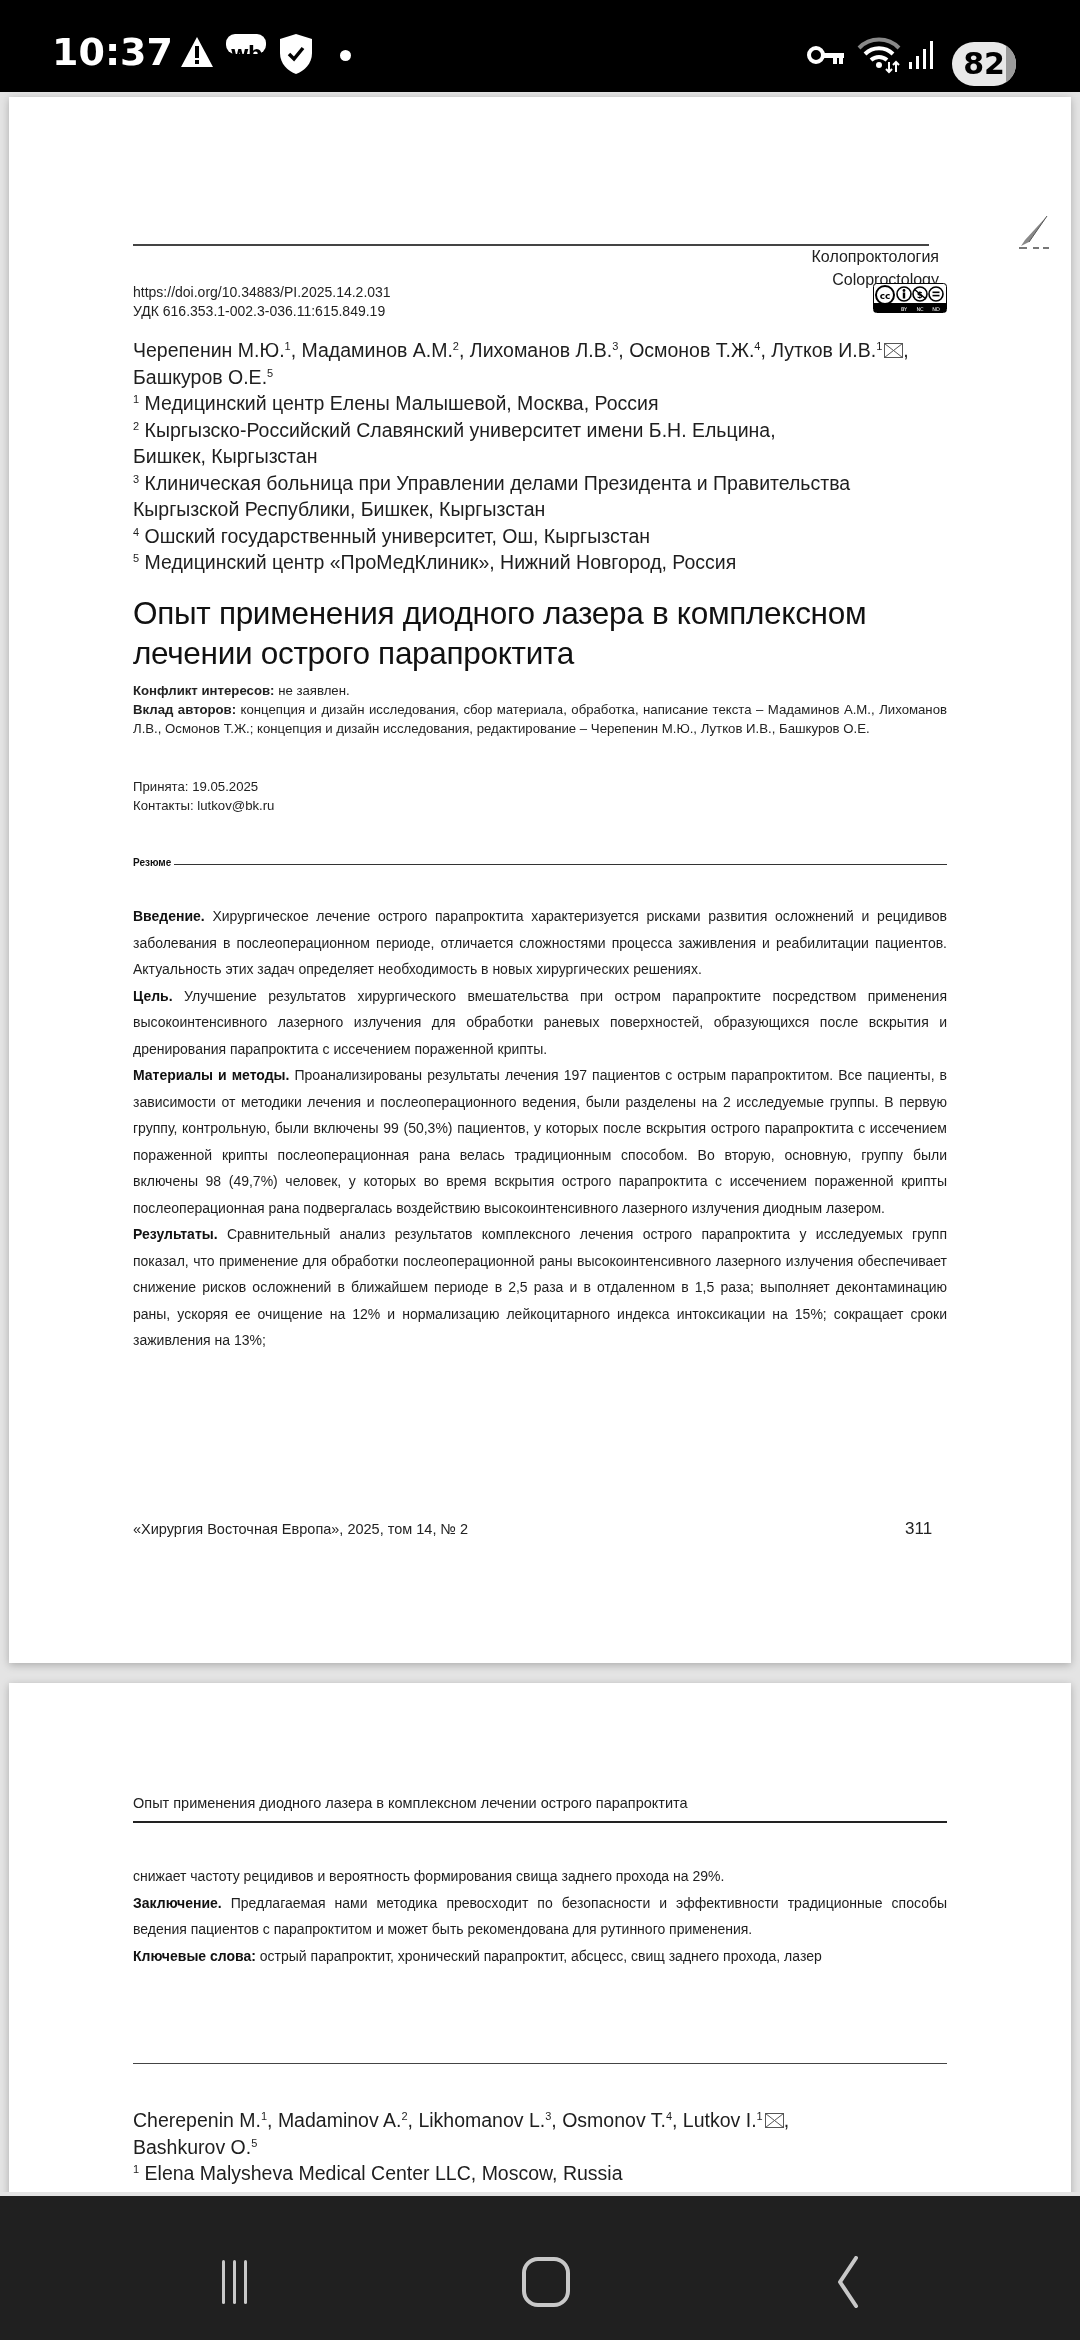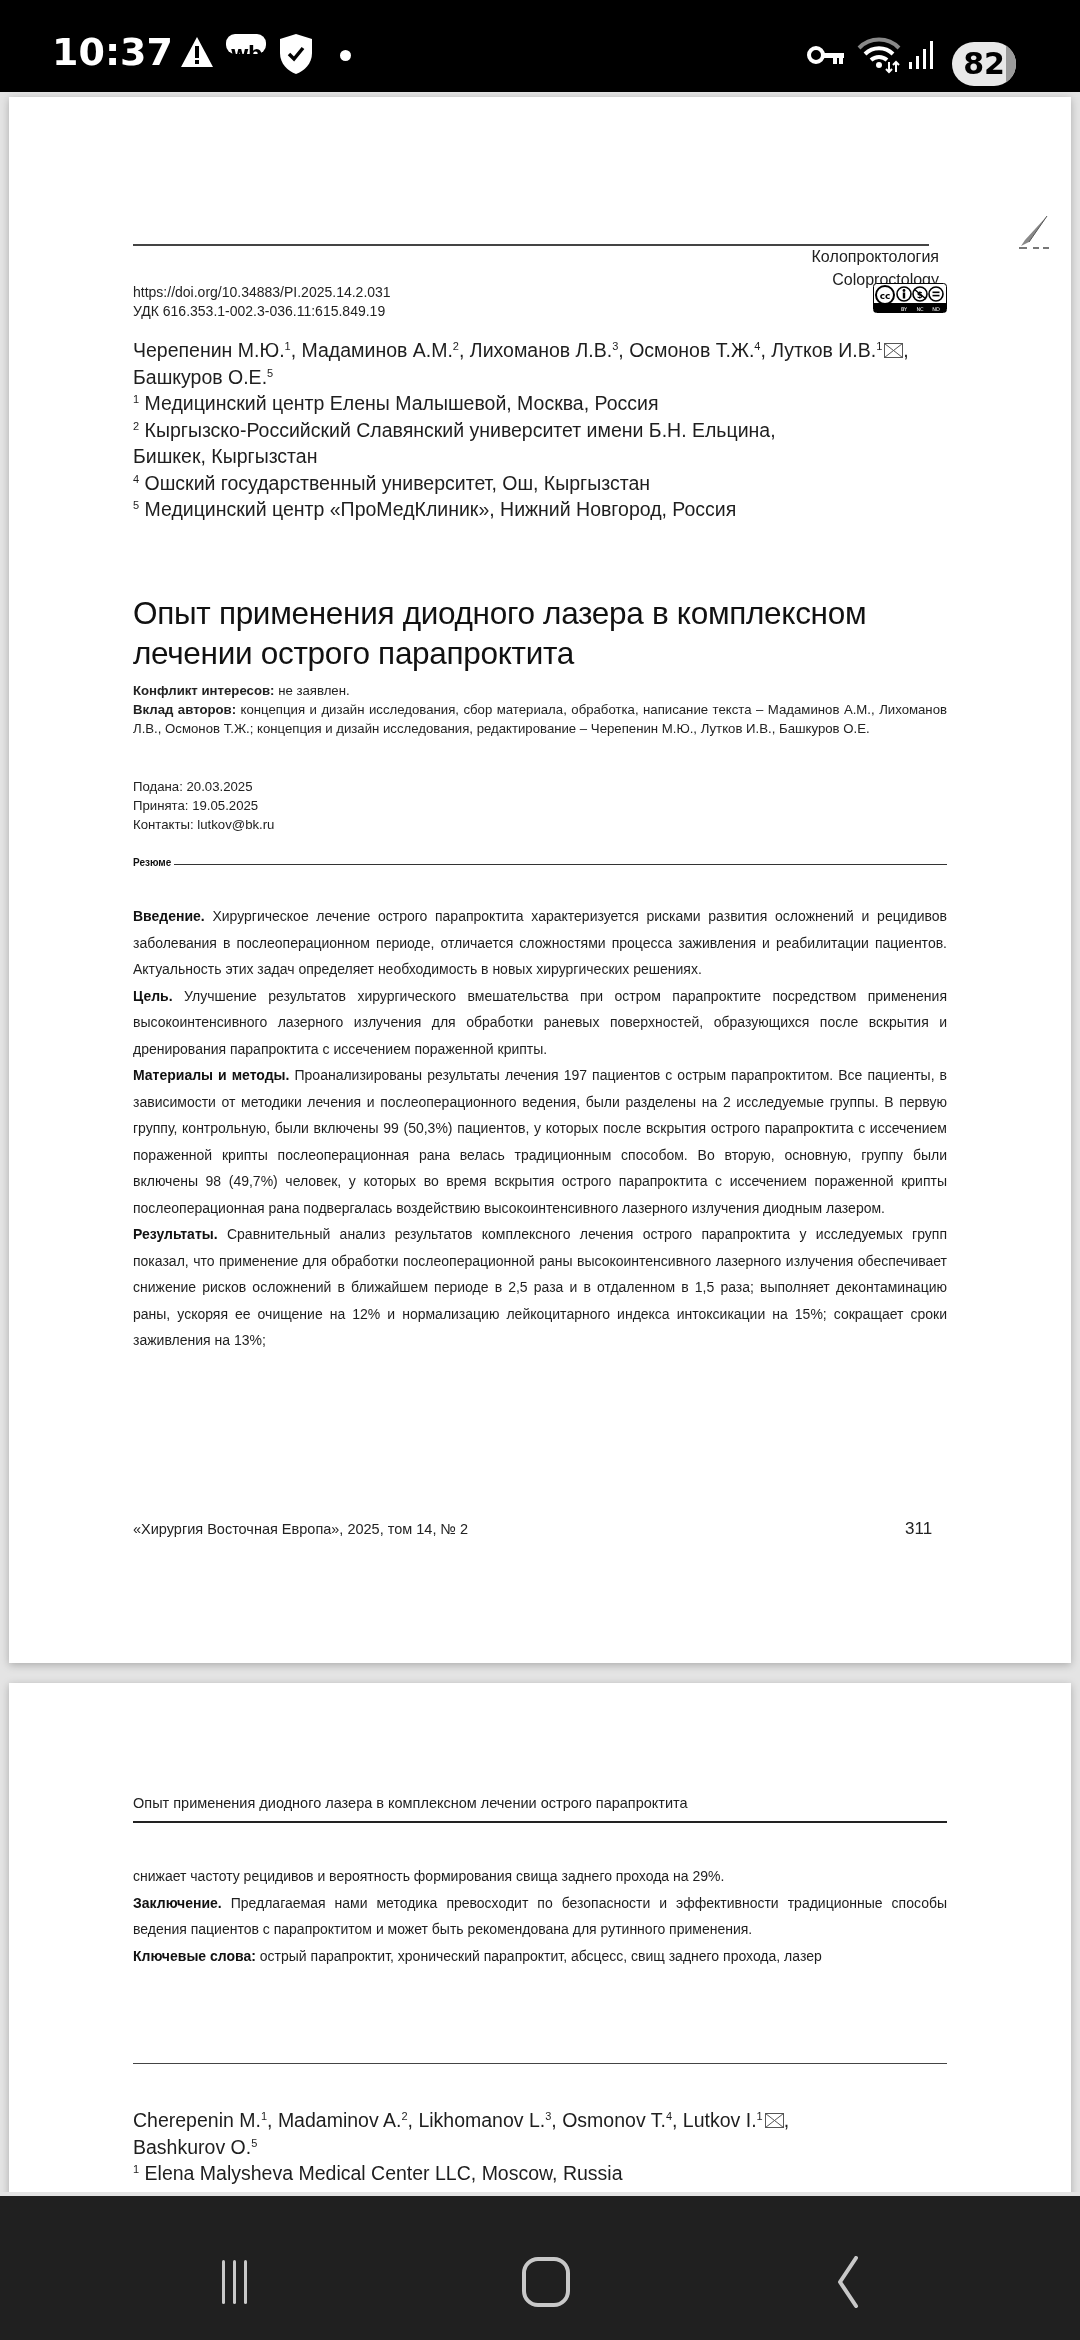--- a/index.html
+++ b/index.html
@@ -153,33 +153,33 @@
 
     <div class="pg authors">
       <div>
         <span>Черепенин М.Ю.</span><sup>1</sup><span>, </span><span>Мадаминов А.М.</span><sup>2</sup><span>, </span><span>Лихоманов Л.В.</span><sup>3</sup><span>, </span><span>Осмонов Т.Ж.</span><sup>4</sup><span>, </span><span>Лутков И.В.</span><sup>1</sup><svg class="mail-icon" viewBox="0 0 19 15">
             <rect x="0.5" y="0.5" width="18" height="14" fill="none" stroke="#555"></rect>
             <path d="M0.5 0.5 L18.5 14.5 M18.5 0.5 L0.5 14.5" stroke="#555" stroke-width="1"></path>
           </svg><span>,</span><br><span>Башкуров О.Е.</span><sup>5</sup>
       </div>
       <div><sup>1</sup> <span>Медицинский центр Елены Малышевой, Москва, Россия</span></div>
       <div style="padding-right:120px"><sup>2</sup> <span>Кыргызско-Российский Славянский университет имени Б.Н. Ельцина, Бишкек, Кыргызстан</span></div>
+      <div style="padding-right:10px"><sup>3</sup> <span>Клиническая больница при Управлении делами Президента и Правительства Кыргызской Республики, Бишкек, Кыргызстан</span></div>
       <div><sup>4</sup> <span>Ошский государственный университет, Ош, Кыргызстан</span></div>
       <div><sup>5</sup> <span>Медицинский центр «ПроМедКлиник», Нижний Новгород, Россия</span></div>
     </div>
 
     <div class="pg title" style="padding-right:40px">Опыт применения диодного лазера в комплексном лечении острого парапроктита</div>
 
     <div class="pg meta">
       <div><b>Конфликт интересов:</b><span> не заявлен.</span></div>
       <div style="text-align:justify"><b>Вклад авторов:</b><span> концепция и дизайн исследования, сбор материала, обработка, написание текста – Мадаминов А.М., Лихоманов Л.В., Осмонов Т.Ж.; концепция и дизайн исследования, редактирование – Черепенин М.Ю., Лутков И.В., Башкуров О.Е.</span></div>
     </div>
 
     <div class="pg dates">
-      <div>Подана: 20.03.2025</div>
       <div>Принята: 19.05.2025</div>
       <div>Контакты: lutkov@bk.ru</div>
     </div>
 
     <div class="pg resume-row">
       <span>Резюме</span>
       <span class="resume-line"></span>
     </div>
 
     <div class="pg abstract abs1">

